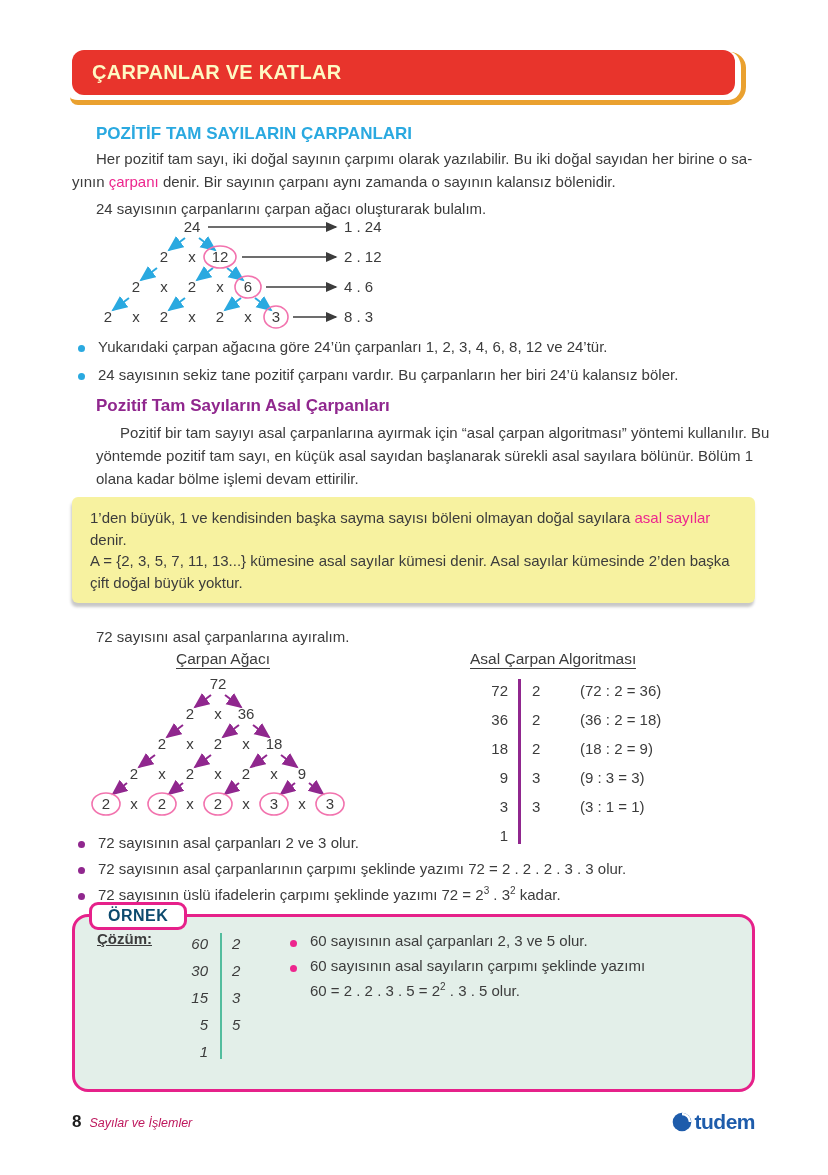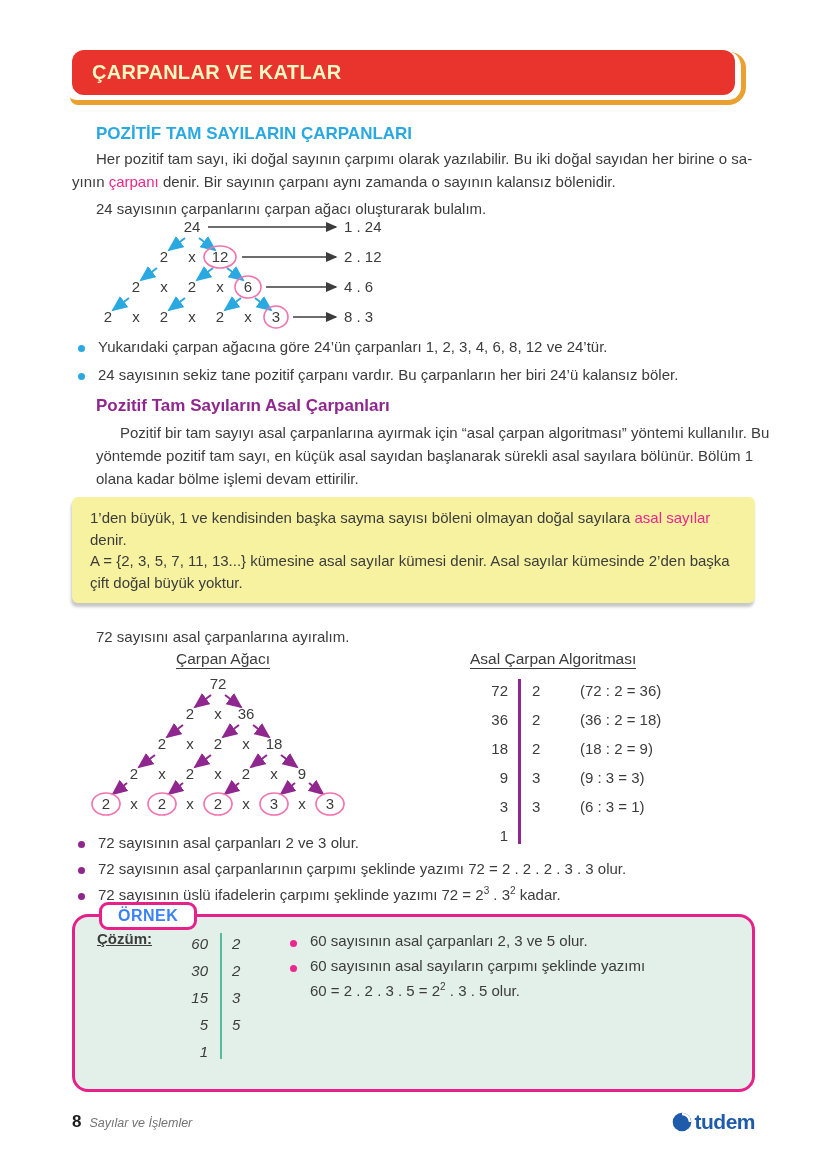--- a/index.html
+++ b/index.html
@@ -66,41 +66,41 @@
   .algo-row { display:flex; height:29px; align-items:center; }
   .algo-n { width:38px; text-align:right; padding-right:10px; }
   .algo-d { padding-left:14px; width:30px; }
   .algo-note { padding-left:18px; }
   
   .example {
     position:absolute; top:914px; left:72px; width:677px; height:172px;
     background:#e3efe9; border:3px solid #e6218a; border-radius:16px;
   }
   .example-label {
-    position:absolute; top:-15px; left:24px; background:#ffffff;
+    position:absolute; top:-15px; left:14px; background:#ffffff;
     border:3px solid #e6218a; border-radius:9px; padding:2px 16px;
-    color:#3b82f6; font-weight:bold; font-size:16px; letter-spacing:0.5px;
+    color:#0c4a6e; font-weight:bold; font-size:16px; letter-spacing:0.5px;
   }
   .example-q { margin:26px 0 0 22px; font-size:15px; }
   .solution-row { display:flex; margin:13px 0 0 22px; }
   .sol-label { font-weight:bold; text-decoration:underline; font-size:15px; margin-right:18px; }
   .cozum-table { position:relative; width:92px; margin-right:28px; font-size:15px; }
   .cz-line { position:absolute; left:50px; top:3px; bottom:6px; width:2px; background:#53bd9e; }
   .cozum-row { display:flex; height:27px; align-items:center;font-style:italic; }
   .cz-n { width:38px; text-align:right; padding-right:12px; }
   .cz-d { padding-left:12px; }
   .ex-bullets { font-size:15px; padding-top:2px; }
   .ex-bullet-row { display:flex; height:25px; }
   .ex-eq { margin-left:20px; height:25px; }
   
   .footer { position:absolute; top:1110px; left:72px; width:683px;
     display:flex; justify-content:space-between; align-items:center; }
   .footer-left { display:flex; align-items:baseline; gap:8px; }
   .page-num { font-weight:bold; font-size:17px; color:#1d1d1d; }
-  .section-name { font-style:italic; font-size:12.5px; color:#737373; }
+  .section-name { font-style:italic; font-size:12.5px; color:#be185d; }
   .logo { display:flex; align-items:center; gap:3px; }
   .logo-text { font-weight:bold; font-size:21px; color:#1e5cab; letter-spacing:-0.5px; }
 </style>
 </head>
 <body>
 
 <div class="page">
 
   <div class="banner-wrap">
     <div class="banner-accent"></div>
@@ -276,21 +276,21 @@
         <span class="algo-note">(18 : 2 = 9)</span>
       </div>
       <div class="algo-row">
         <span class="algo-n">9</span>
         <span class="algo-d">3</span>
         <span class="algo-note">(9 : 3 = 3)</span>
       </div>
       <div class="algo-row">
         <span class="algo-n">3</span>
         <span class="algo-d">3</span>
-        <span class="algo-note">(6 : 3 = 1)</span>
+        <span class="algo-note">(3 : 1 = 1)</span>
       </div>
       <div class="algo-row">
         <span class="algo-n">1</span>
         <span class="algo-d"></span>
         <span class="algo-note"></span>
       </div>
     </div>
   </div>
 
   <div class="bullets" id="bullets72">

